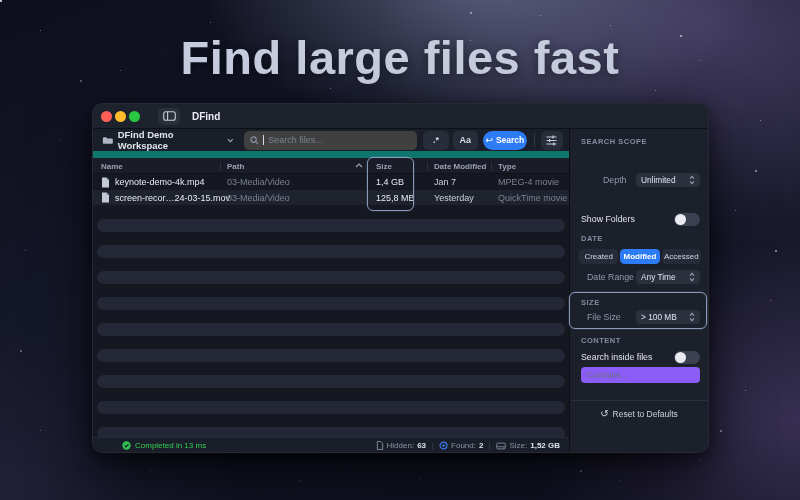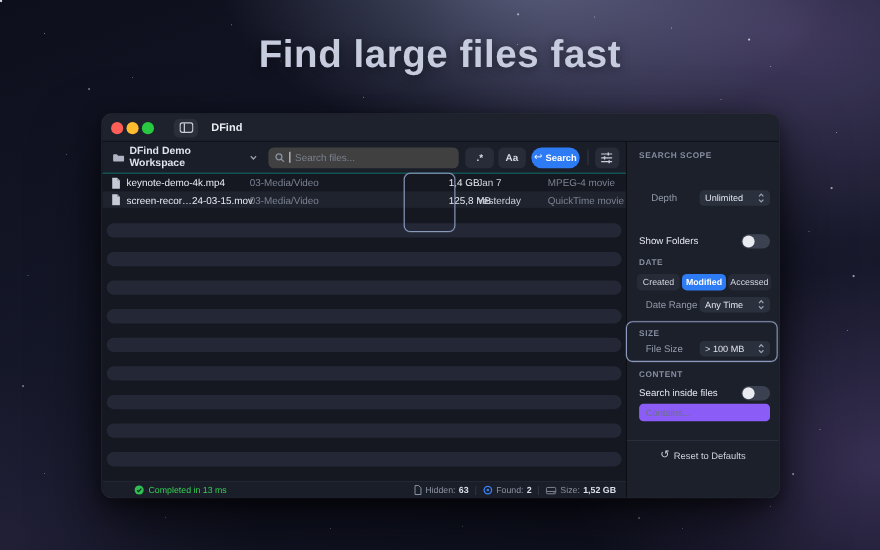--- a/index.html
+++ b/index.html
@@ -24,21 +24,21 @@
       690px 160px rgba(255,255,255,.5), 660px 340px rgba(255,255,255,.4), 420px 478px rgba(255,255,255,.35),
       540px 15px rgba(255,255,255,.5), 255px 55px rgba(255,255,255,.35), 655px 90px rgba(255,255,255,.55);
   }
   .stars-b { position:absolute; width:2px; height:2px; border-radius:50%; background:rgba(255,255,255,.9);
     box-shadow: 680px 35px rgba(255,255,255,.7), 755px 170px rgba(255,255,255,.6), 720px 430px rgba(255,255,255,.6),
       580px 470px rgba(255,255,255,.45), 80px 80px rgba(255,255,255,.4), 20px 350px rgba(255,255,255,.4),
       470px 12px rgba(255,255,255,.55), 775px 250px rgba(255,255,255,.6);
   }
 
   .hero { position:absolute; top:30px; left:0; width:100%; text-align:center;
-    font-size:35px; font-weight:bold; letter-spacing:.5px; color:#c7cbde;
+    font-size:47px; font-weight:bold; letter-spacing:.5px; color:#c7cbde;
     text-shadow:0 2px 10px rgba(0,0,0,.45); }
 
   
   .window { position:absolute; left:92px; top:103px; width:617px; height:350px;
     border-radius:10px; background:#161a24; overflow:hidden;
     border:1px solid rgba(255,255,255,.07);
     box-shadow:0 28px 60px rgba(0,0,0,.6), 0 6px 18px rgba(0,0,0,.5); }
 
   .titlebar { height:25px; background:#1e222d; display:flex; align-items:center; padding:0 8px;
     border-bottom:1px solid #0e1017; }
@@ -47,21 +47,21 @@
   .sidebar-btn { margin-left:15px; width:22px; height:17px; border-radius:5px; background:#2a2f3a;
     display:flex; align-items:center; justify-content:center; }
   .app-name { margin-left:12px; font-size:10px; font-weight:bold; color:#e9ecf3; }
 
   .window-body { display:flex; height:324px; }
   .content { width:476px; position:relative; display:flex; flex-direction:column; background:#151821; }
   .v-divider { width:1px; background:#0c0e14; }
   .panel { flex:1; background:#1c202b; position:relative; }
 
   
-  .toolbar { height:29px; background:#1a1e28; border-bottom:1px solid #0f766e;
+  .toolbar { height:29px; background:#1a1e28; border-bottom:7px solid #0f766e;
     display:flex; align-items:center; padding:0 6px; }
   .workspace { display:flex; align-items:center; gap:4px; padding:0 3px; }
   .workspace .label { font-size:9.5px; font-weight:bold; color:#e0e4ed; }
   .search-field { margin-left:7px; width:178px; height:19px; border-radius:5px; background:#404040;
     display:flex; align-items:center; padding:0 6px; gap:4px; }
   .caret-bar { width:1px; height:10px; background:#d6dae4; }
   .search-field input { flex:1; background:transparent; border:none; outline:none;
     font-size:9px; color:#dfe3ec; font-family:inherit; min-width:0; }
   .search-field input::placeholder { color:#79818f; }
   .tb-btn { height:19px; border-radius:5px; background:#272c38; color:#d8dce5;
@@ -79,21 +79,21 @@
   .thead span { position:absolute; top:4px; }
   .h-sep { position:absolute; top:3.5px; width:1px; height:9px; background:#2d3140; }
 
   
   .tbody { flex:1; position:relative; background:#151821; overflow:hidden; }
   .trow { position:relative; height:15.5px; font-size:9px; }
   .trow.alt { background:#1f232e; }
   .trow span { position:absolute; top:3px; white-space:nowrap; }
   .cell-name { color:#e8ebf2; }
   .cell-dim  { color:#7b8292; }
-  .cell-size { color:#e8ebf2;margin-left:32px; }
+  .cell-size { color:#e8ebf2; }
   .cell-date { color:#ccd1db; }
   .file-ic { position:absolute; left:8px; top:2.5px; }
   .stripe { position:absolute; left:4px; width:468px; height:13px; border-radius:6.5px; background:#242836; }
 
   
   .size-box { position:absolute; left:274px; top:28px; width:47px; height:54px;
     border:1.5px solid #8b99bd; border-radius:6px; pointer-events:none; z-index:5;
     box-shadow:0 0 0 .5px rgba(139,153,189,.25); }
 
   
@@ -202,20 +202,33 @@
               <line x1="0.5" y1="2" x2="10.5" y2="2" stroke="#c9ced9" stroke-width="1.1"></line>
               <line x1="7" y1="0.6" x2="7" y2="3.4" stroke="#c9ced9" stroke-width="1.3"></line>
               <line x1="0.5" y1="5.5" x2="10.5" y2="5.5" stroke="#c9ced9" stroke-width="1.1"></line>
               <line x1="3.6" y1="4.1" x2="3.6" y2="6.9" stroke="#c9ced9" stroke-width="1.3"></line>
               <line x1="0.5" y1="9" x2="10.5" y2="9" stroke="#c9ced9" stroke-width="1.1"></line>
               <line x1="7.8" y1="7.6" x2="7.8" y2="10.4" stroke="#c9ced9" stroke-width="1.3"></line>
             </svg>
           </div>
         </div>
 
+        <div class="thead">
+          <span style="left:8px">Name</span>
+          <div class="h-sep" style="left:127px"></div>
+          <span style="left:134px">Path</span>
+          <svg width="8" height="5" viewBox="0 0 8 5" style="position:absolute;left:262px;top:5px">
+            <path d="M1 4 L4 1 L7 4" fill="none" stroke="#99a1b2" stroke-width="1.2"></path>
+          </svg>
+          <span style="left:283px">Size</span>
+          <div class="h-sep" style="left:334px"></div>
+          <span style="left:341px">Date Modified</span>
+          <div class="h-sep" style="left:398px"></div>
+          <span style="left:405px">Type</span>
+        </div>
 
         <div class="size-box"></div>
 
         <div class="tbody">
           <div class="trow">
             <svg class="file-ic" width="9" height="11" viewBox="0 0 9 11">
               <path d="M1 0.5 H5.5 L8 3 V10.5 H1 Z" fill="#c4cad6"></path>
                 <path d="M5.5 0.5 L8 3 H5.5 Z" fill="#8d94a4"></path>
             </svg>
             <span class="cell-name" style="left:22px">keynote-demo-4k.mp4</span>
@@ -287,21 +300,21 @@
       </div>
 
       <div class="v-divider"></div>
 
       <div class="panel">
 
         <div class="p-section" style="top:8px">SEARCH SCOPE</div>
 
 
         <div class="p-row" style="top:44px">
-          <span class="p-label dim" style="margin-left:11px">Depth</span>
+          <span class="p-label dim" style="margin-left:22px">Depth</span>
           <div class="dropdown">
             <span class="dd-val">Unlimited</span>
             <svg width="6" height="10" viewBox="0 0 6 10">
               <path d="M1 3.6 L3 1.4 L5 3.6 M1 6.4 L3 8.6 L5 6.4" fill="none" stroke="#9aa2b2" stroke-width="1.1"></path>
             </svg>
           </div>
         </div>
 
 
         <div class="p-row" style="top:83px">

